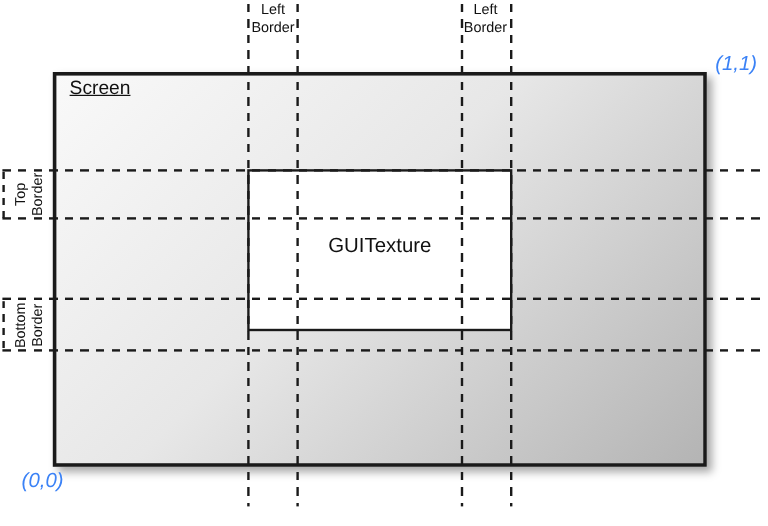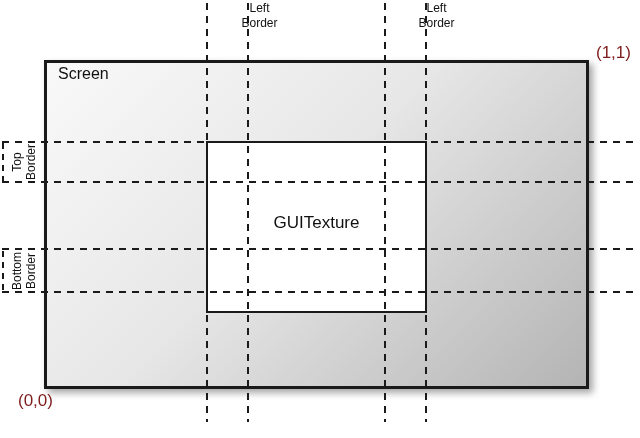--- a/index.html
+++ b/index.html
@@ -27,26 +27,27 @@
       #e7e7e7 45%,
       var(--screen-gradient-end,#b4b4b4) 100%);
     box-shadow:4px 4px 7px rgba(0,0,0,0.35);
     z-index:1;
   }
   .screen-label{
     position:absolute;
     left:11px; top:2px;
     font-size:16px;
     color:#111;
+    text-decoration:underline;
   }
   
   .texture-rect{
     position:absolute;
     left:206px; top:141px;
-    width:221px; height:172px;
+    width:221px; height:135px;
     box-sizing:border-box;
     border:2px solid var(--line, #111);
     background:var(--texture-fill,#ffffff);
     z-index:2;
     display:flex;
     align-items:center;
     justify-content:center;
   }
   .texture-label{
     font-size:17px;
@@ -92,21 +93,20 @@
   .vtick-top{top:143px;height:39px;}
   .vtick-bottom{top:251px;height:41px;}
   
   .border-label{
     position:absolute;
     font-size:12px;
     line-height:15px;
     text-align:center;
     color:#111;
     z-index:4;
-    margin-left:32px;
   }
   .label-left-border{left:206px; top:1px; width:43px;}
   .label-right-border{left:383px; top:1px; width:43px;}
   .rot-box{
     position:absolute;
     display:flex;
     align-items:center;
     justify-content:center;
     z-index:4;
   }
@@ -117,22 +117,23 @@
     font-size:12px;
     line-height:14px;
     text-align:center;
     white-space:nowrap;
     color:#111;
   }
   
   .coord{
     position:absolute;
     font-size:17px;
-    color:#7f1d1d;
+    color:#3b82f6;
     z-index:4;
+    font-style:italic;
   }
   .coord-top-right{left:596px; top:43px;}
   .coord-origin{left:18px; top:391px;}
 </style>
 </head>
 <body>
 
 <div class="canvas">
 
   <div class="screen-rect">

